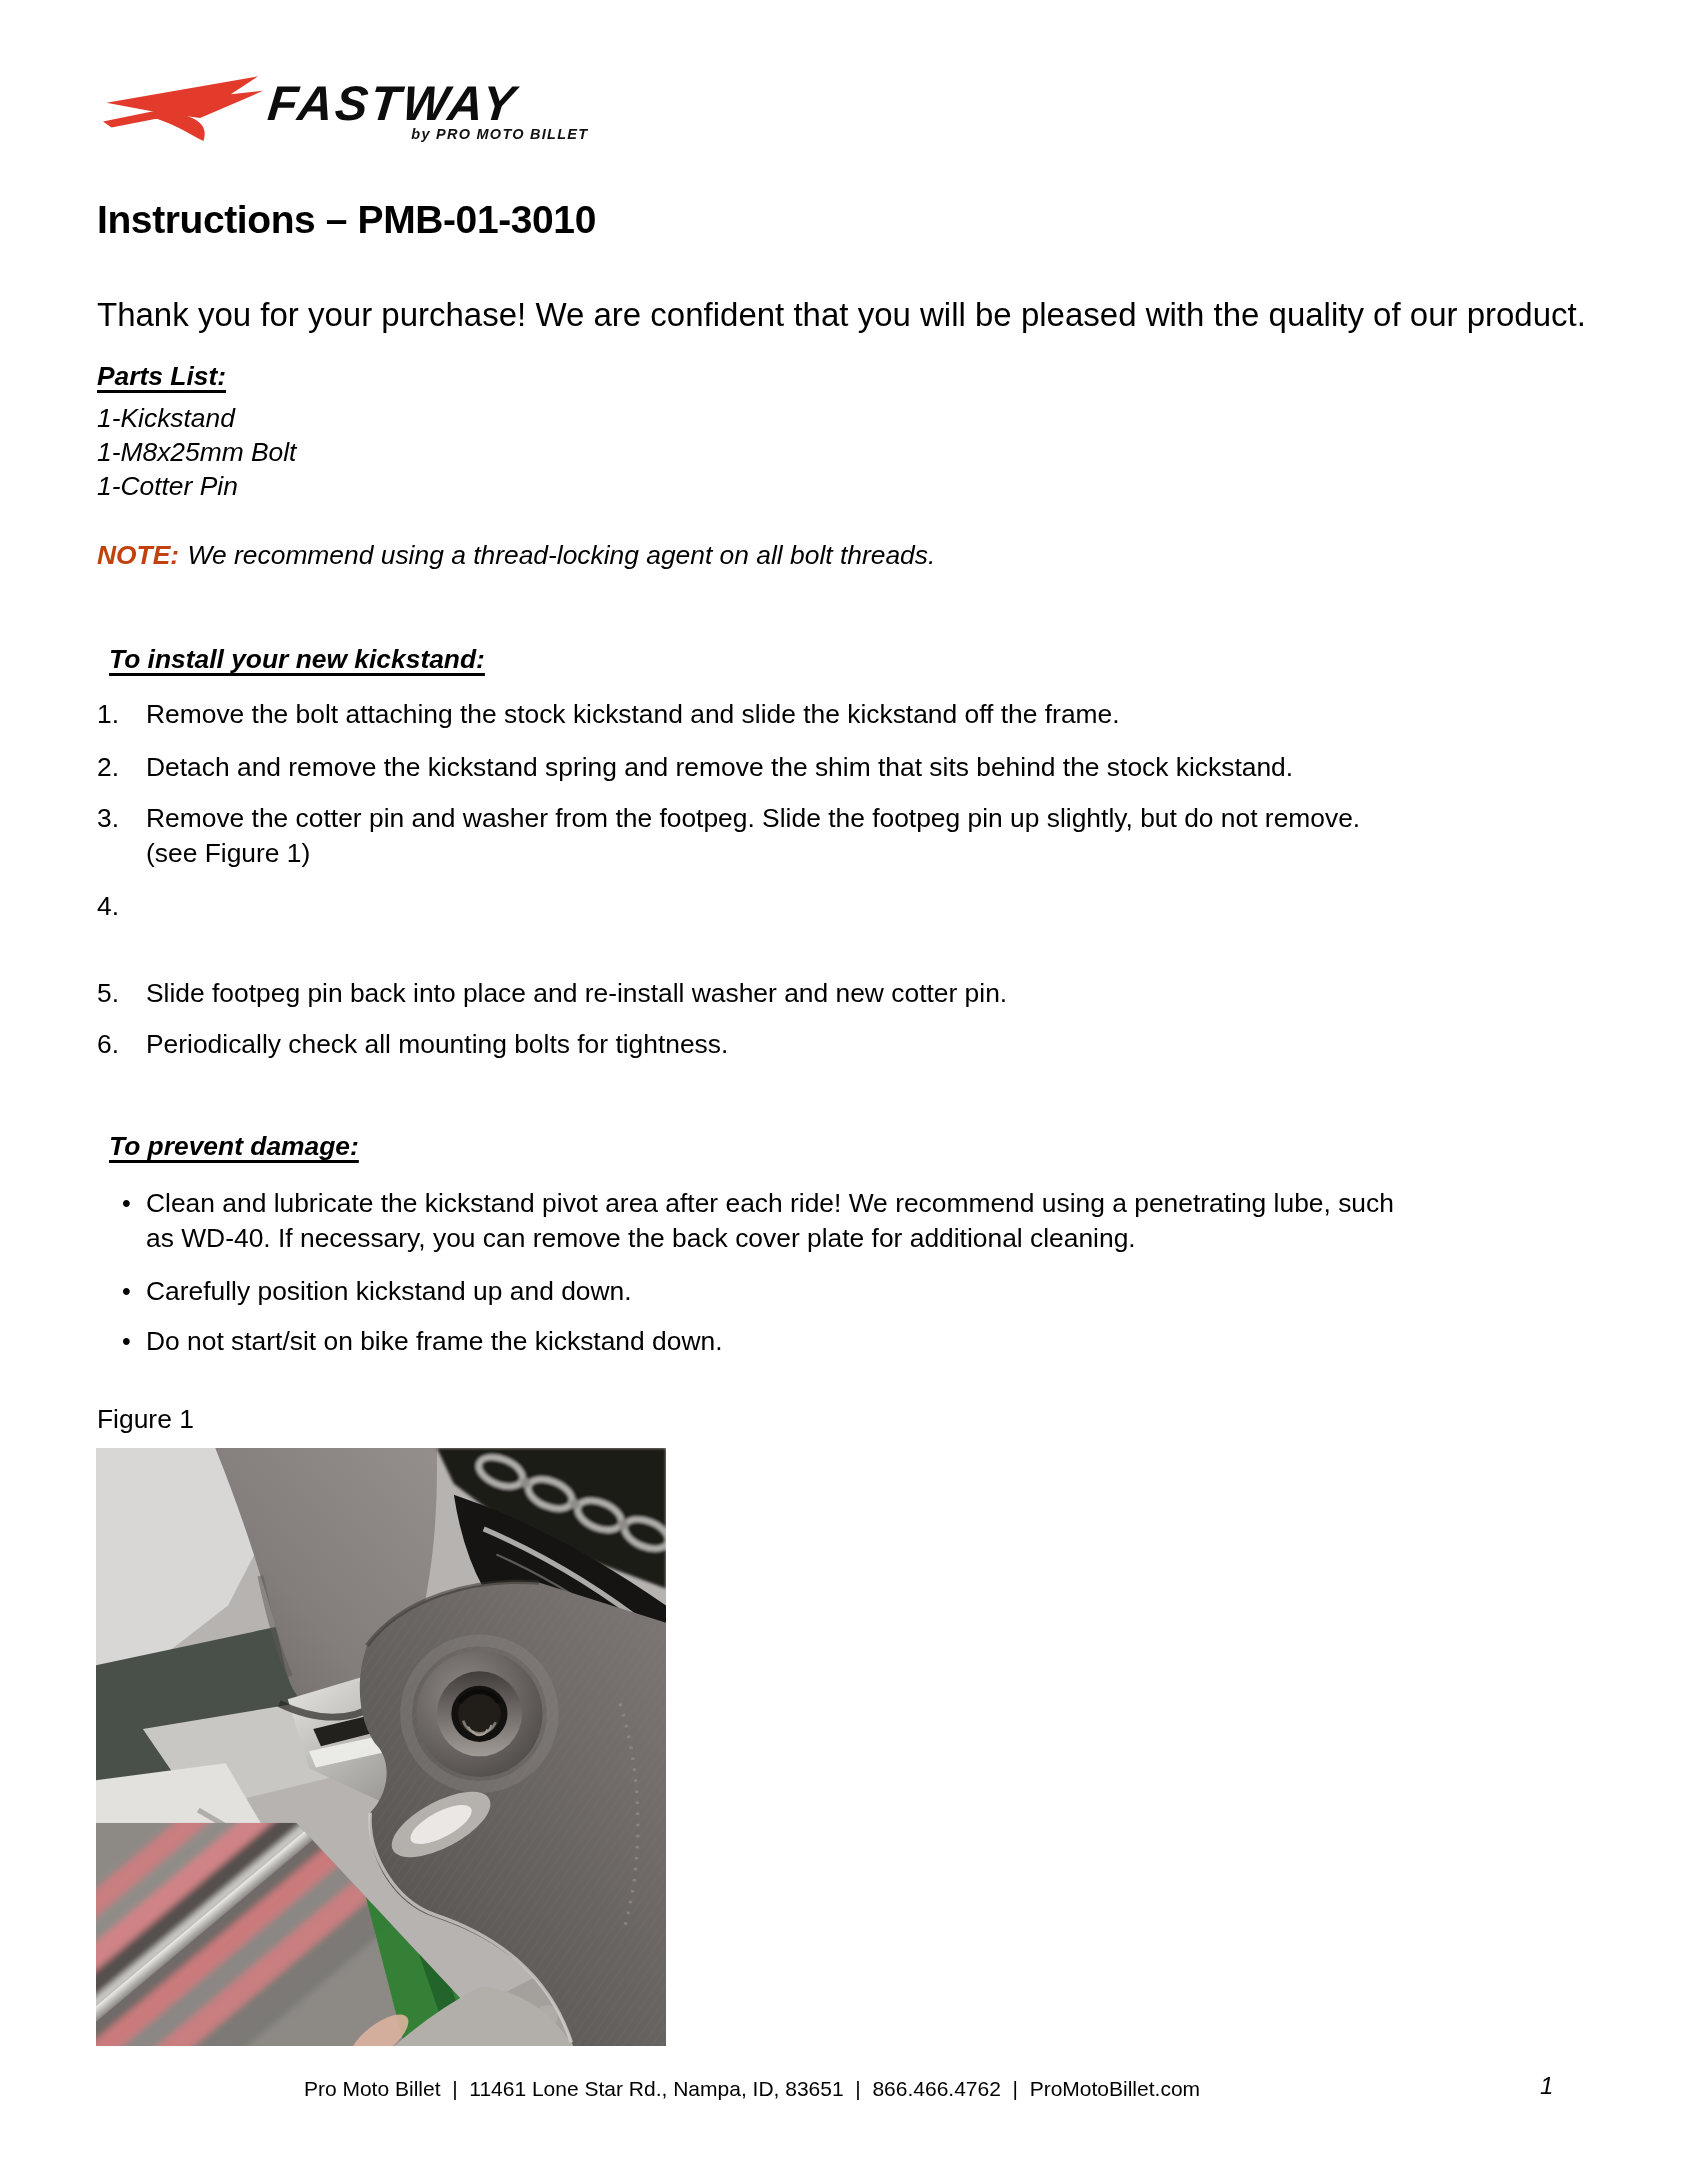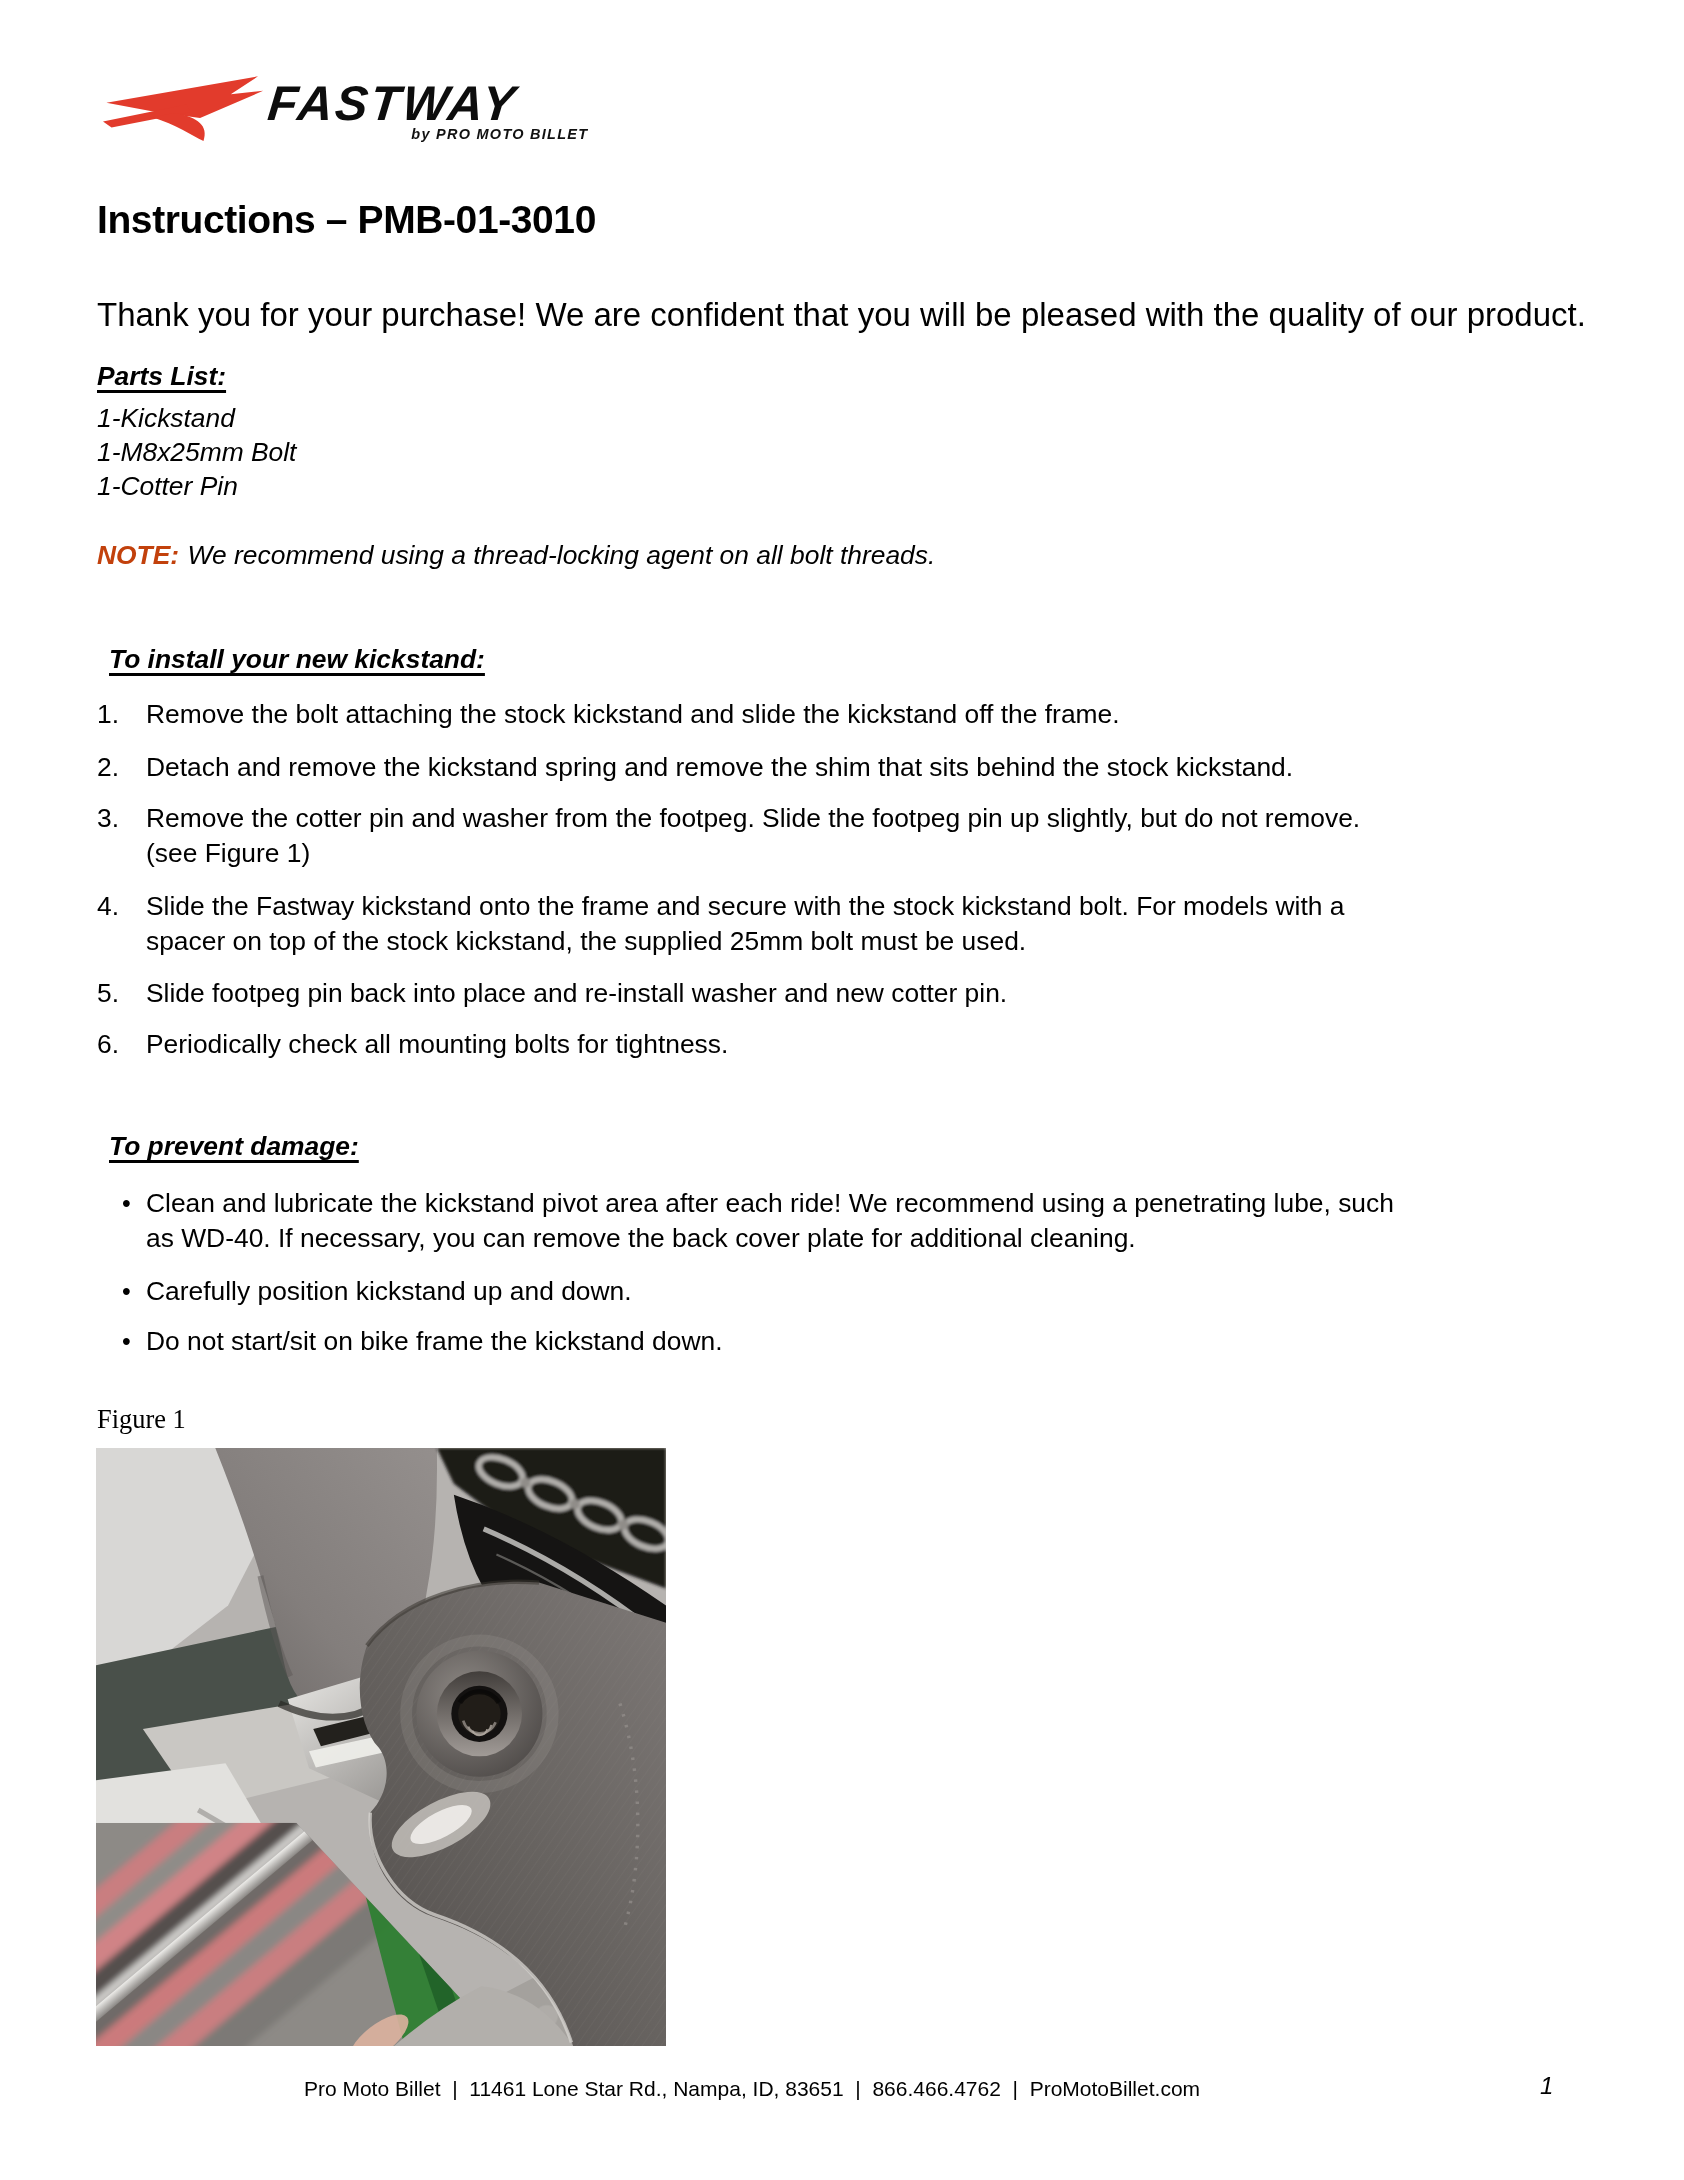--- a/index.html
+++ b/index.html
@@ -15,21 +15,21 @@
     text-decoration-thickness:2.6px;text-underline-offset:5.1px;}
   .parts .sec-head{display:block;margin-bottom:8.5px;}
   .parts .p-item{line-height:34px;}
   .note{position:absolute;left:97px;top:540px;width:1525px;font-size:26.4px;font-style:italic;}
   .note .note-label{color:#c2410c;font-weight:bold;margin-right:8.5px;}
   .head-abs{position:absolute;left:97px;font-size:26.4px;margin-left:12px;}
   .step,.bullet{position:absolute;left:97px;width:1533px;display:flex;font-size:26.4px;line-height:35px;}
   .step .num{flex:none;width:49px;}
   .bullet .dot{flex:none;width:49px;padding-left:25px;box-sizing:border-box;font-size:25px;}
   .ml{white-space:pre-line;}
-  .figcap{position:absolute;left:97px;top:1404px;font-size:26.4px;font-family:Liberation Serif, serif;}
+  .figcap{position:absolute;left:97px;top:1404px;font-size:26.4px;}
   .photo{position:absolute;left:96px;top:1448px;width:570px;height:598px;}
   .footer{position:absolute;left:0;top:2077px;width:1504px;text-align:center;
     font-size:21px;white-space:pre-wrap;}
   .pagenum{position:absolute;left:1540px;top:2072px;font-size:24px;font-style:italic;}
   .brand-word{font-weight:bold;font-style:italic;}
 </style>
 </head>
 <body>
 
 <div class="page">
@@ -69,22 +69,20 @@
     <span class="num">2.</span>
     <span class="ml">Detach and remove the kickstand spring and remove the shim that sits behind the stock kickstand.</span>
   </div>
   <div class="step" style="top:801px">
     <span class="num">3.</span>
     <span class="ml">Remove the cotter pin and washer from the footpeg. Slide the footpeg pin up slightly, but do not remove.
 (see Figure 1)</span>
   </div>
   <div class="step" style="top:889px">
     <span class="num">4.</span>
-    <span class="ml">Slide the Fastway kickstand onto the frame and secure with the stock kickstand bolt. For models with a
-spacer on top of the stock kickstand, the supplied 25mm bolt must be used.</span>
   </div>
   <div class="step" style="top:976px">
     <span class="num">5.</span>
     <span class="ml">Slide footpeg pin back into place and re-install washer and new cotter pin.</span>
   </div>
   <div class="step" style="top:1027px">
     <span class="num">6.</span>
     <span class="ml">Periodically check all mounting bolts for tightness.</span>
   </div>
 

